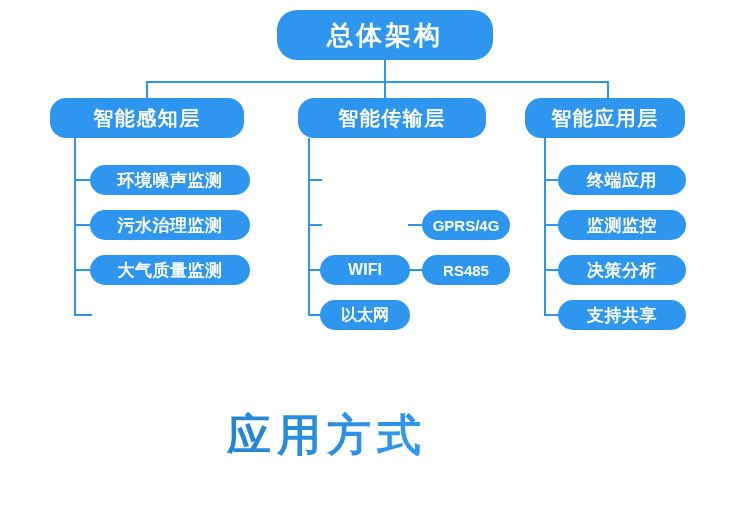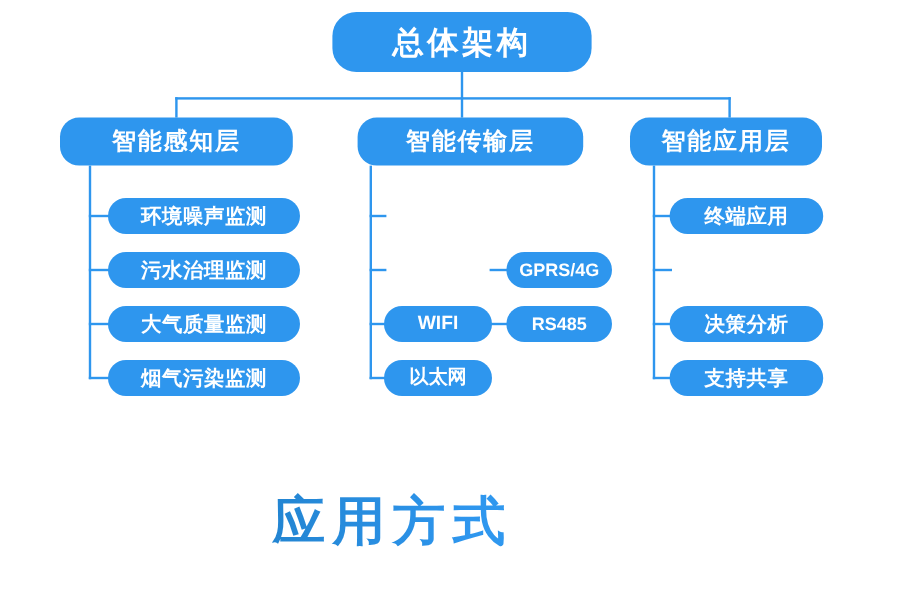--- a/index.html
+++ b/index.html
@@ -123,21 +123,20 @@
 
   <div class="line v" style="left:62px; top:138px; height:178px;"></div>
   <div class="line h" style="left:62px; top:179px; width:18px;"></div>
   <div class="line h" style="left:62px; top:224px; width:18px;"></div>
   <div class="line h" style="left:62px; top:269px; width:18px;"></div>
   <div class="line h" style="left:62px; top:314px; width:18px;"></div>
 
   <div class="pill leaf col-a r0">环境噪声监测</div>
   <div class="pill leaf col-a r1">污水治理监测</div>
   <div class="pill leaf col-a r2">大气质量监测</div>
-  <div class="pill leaf col-a r3">烟气污染监测</div>
 
   <div class="line v" style="left:296px; top:138px; height:178px;"></div>
   <div class="line h" style="left:296px; top:179px; width:14px;"></div>
   <div class="line h" style="left:296px; top:224px; width:14px;"></div>
   <div class="line h" style="left:296px; top:269px; width:14px;"></div>
   <div class="line h" style="left:296px; top:314px; width:14px;"></div>
 
   <div class="pill leaf col-b r2">WIFI</div>
   <div class="pill leaf col-b r3">以太网</div>
 
@@ -147,18 +146,19 @@
   <div class="pill leaf col-d r1">GPRS/4G</div>
   <div class="pill leaf col-d r2">RS485</div>
 
   <div class="line v" style="left:532px; top:138px; height:178px;"></div>
   <div class="line h" style="left:532px; top:179px; width:16px;"></div>
   <div class="line h" style="left:532px; top:224px; width:16px;"></div>
   <div class="line h" style="left:532px; top:269px; width:16px;"></div>
   <div class="line h" style="left:532px; top:314px; width:16px;"></div>
 
   <div class="pill leaf col-c r0">终端应用</div>
+  <div class="pill leaf col-c r1">监测监控</div>
   <div class="pill leaf col-c r2">决策分析</div>
   <div class="pill leaf col-c r3">支持共享</div>
 
   <div class="footer-title">应用方式</div>
 
 </div>
 
 </body></html>

